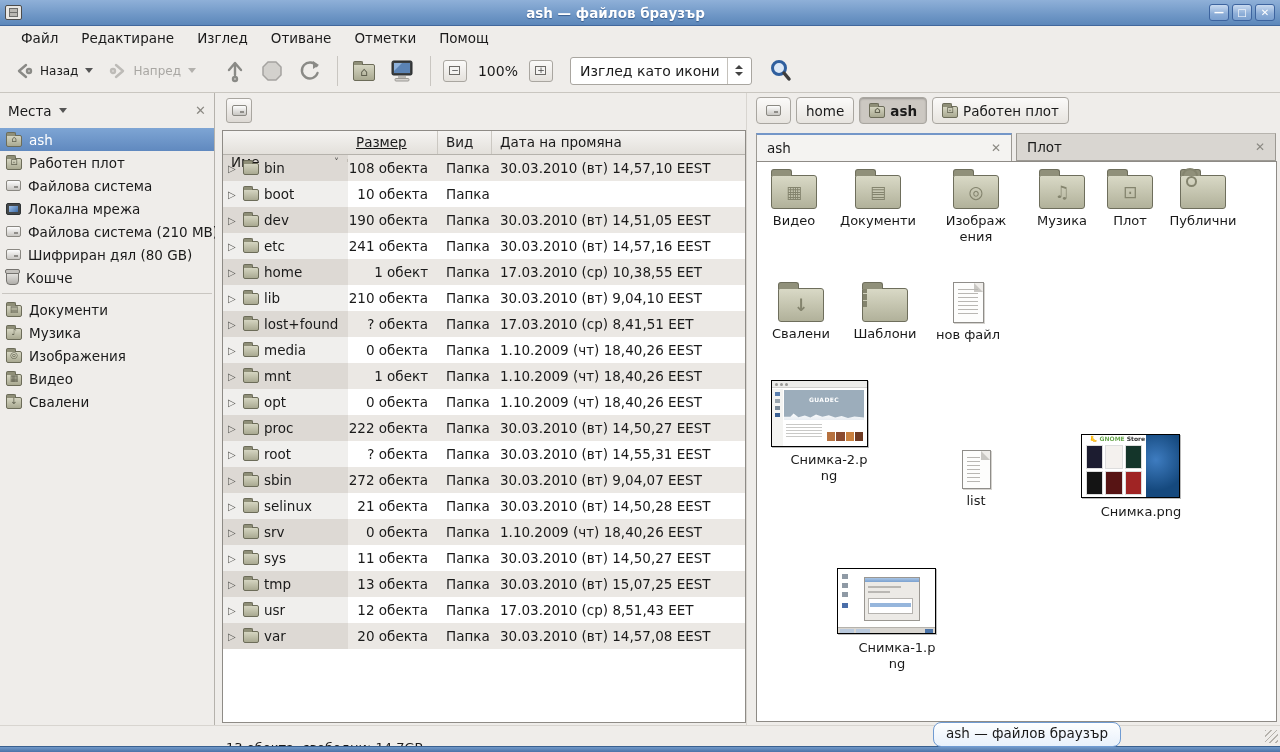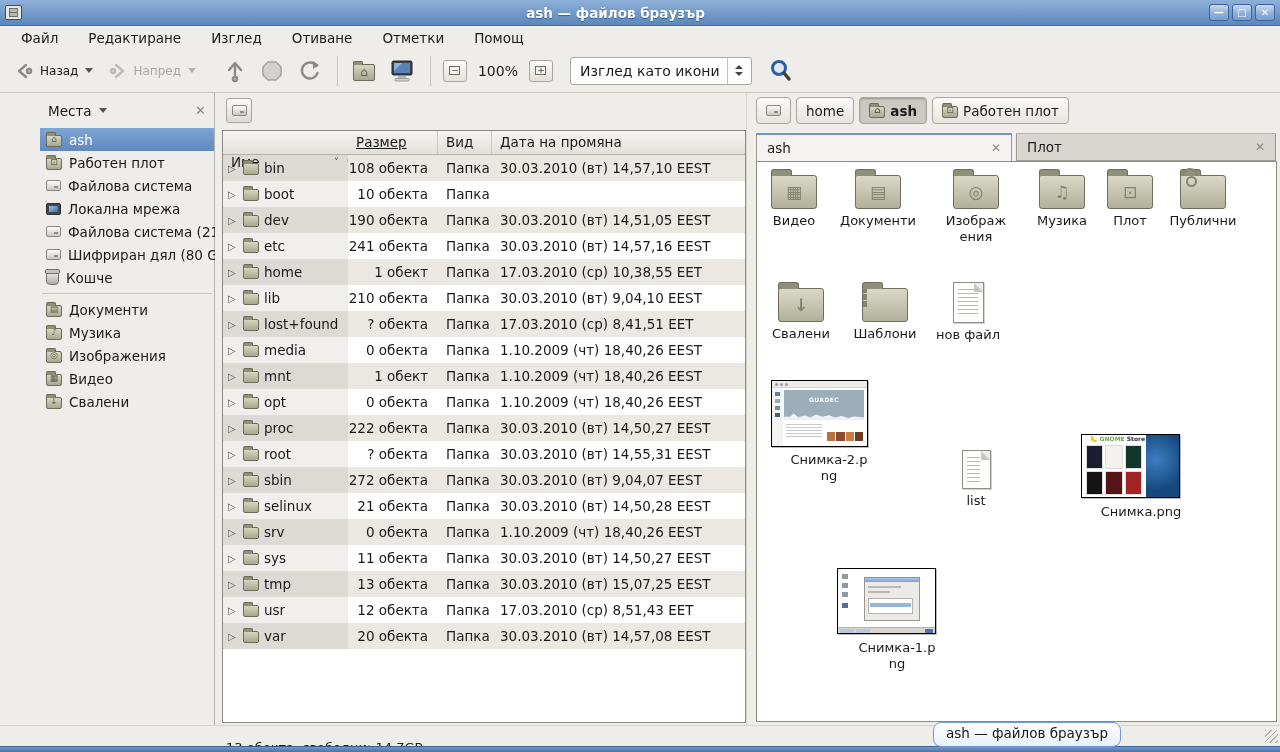--- a/index.html
+++ b/index.html
@@ -15,21 +15,21 @@
   .win-icon::before, .win-icon::after { content:""; position:absolute; left:3px; right:3px; height:3px; background:#b9b7b2; border:1px solid #6d6d6a; }
   .win-icon::before { top:2px; } .win-icon::after { bottom:2px; }
   .title-text { flex:1; text-align:center; color:#fff; font-weight:bold; text-shadow:0 1px 1px #3a5e8f; }
   .win-btns { display:flex; gap:3px; }
   .win-btn { width:20px; height:17px; border:1px solid #3d649f; border-radius:3px;
     background:linear-gradient(#c9daf0,#8cadd7 60%,#7ba0cf); color:#fff; font-size:10px; line-height:15px;
     text-align:center; font-weight:bold; }
 
   
   .menubar { position:absolute; left:0; top:26px; width:1280px; height:23px; background:#efedea;
-    display:flex; align-items:center; padding-left:10px; gap:8px; }
+    display:flex; align-items:center; padding-left:10px; gap:1px; }
   .menu-item { padding:2px 11px; }
 
   
   .toolbar { position:absolute; left:0; top:49px; width:1280px; height:44px; background:#efedea;
     border-bottom:1px solid #c9c6c0; display:flex; align-items:center; padding-left:8px; gap:2px; }
   .tbtn { display:flex; align-items:center; gap:5px; padding:4px 6px; border-radius:3px; }
   .tbtn .lbl { font-size:12px; }
   .tbtn.disabled .lbl { color:#a9a7a3; }
   .caret { width:0; height:0; border-left:4px solid transparent; border-right:4px solid transparent; border-top:5px solid #555; margin-left:2px; }
   .caret.dim { border-top-color:#b3b1ad; }
@@ -40,21 +40,21 @@
   .zoom-text { font-size:14px; margin:0 6px; }
   .view-combo { width:182px; height:28px; border:1px solid #a9a6a0; border-radius:3px; background:#fff;
     display:flex; align-items:center; margin-left:12px; }
   .view-combo .val { flex:1; padding-left:9px; font-size:14px; }
   .combo-spin { width:24px; height:100%; border-left:1px solid #c4c1bb; display:flex; flex-direction:column;
     align-items:center; justify-content:center; gap:3px; }
   .combo-spin i { width:0; height:0; border-left:4px solid transparent; border-right:4px solid transparent; }
   .combo-spin .up { border-bottom:4px solid #444; } .combo-spin .dn { border-top:4px solid #444; }
 
   
-  .sidebar { position:absolute; left:0; top:93px; width:215px; height:632px; background:#efedea; border-right:1px solid #b5b2ac;padding-left:40px; }
+  .sidebar { position:absolute; left:0; top:93px; width:215px; height:632px; background:#efedea; border-right:1px solid #b5b2ac; }
   .side-header { height:35px; display:flex; align-items:center; padding:0 8px; }
   .side-header .hd { display:flex; align-items:center; gap:5px; }
   .side-close { margin-left:auto; color:#8a8882; font-size:13px; font-weight:bold; }
   .side-item { height:23px; display:flex; align-items:center; gap:7px; padding-left:6px; }
   .side-item.sel { background:linear-gradient(#7ea5d4,#6089bf); color:#fff; }
   .side-sep { height:1px; background:#c9c6c1; margin:4px 2px; }
   .slabel { white-space:nowrap; }
 
   .splitter { position:absolute; top:93px; height:632px; width:7px; background:#efedea; }
   .sp1 { left:215px; } .sp2 { left:746px; width:6px; border-left:1px solid #d8d5d0; }

